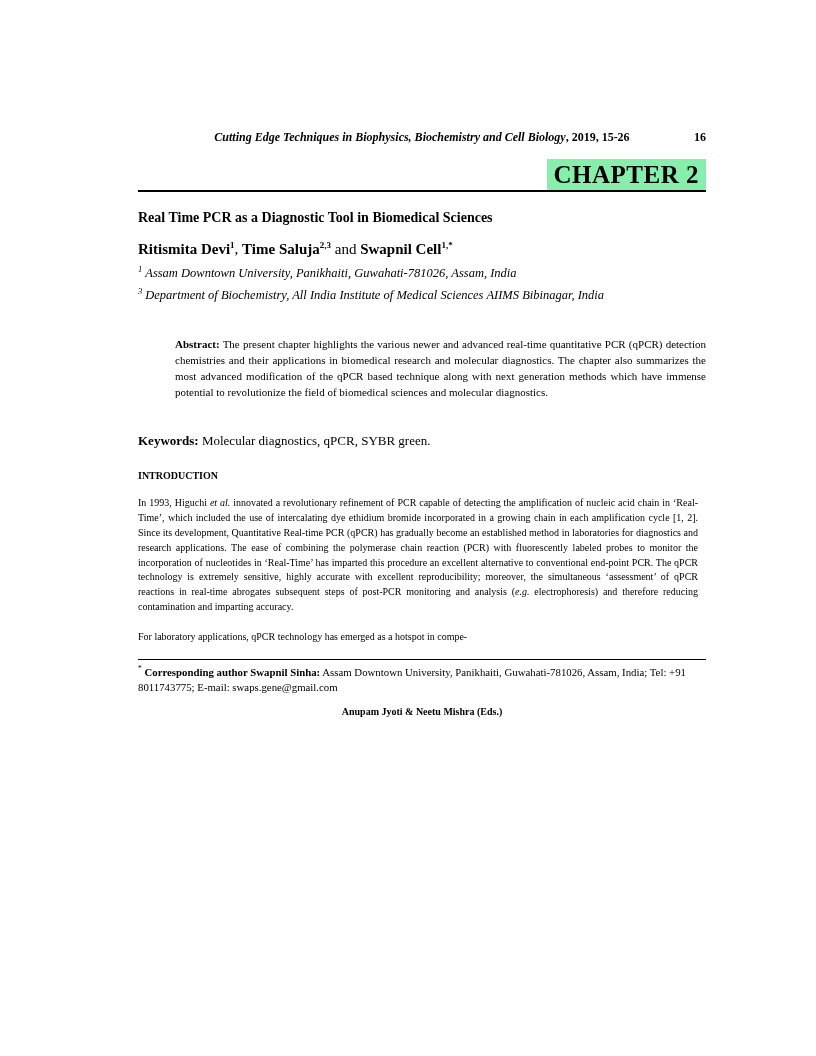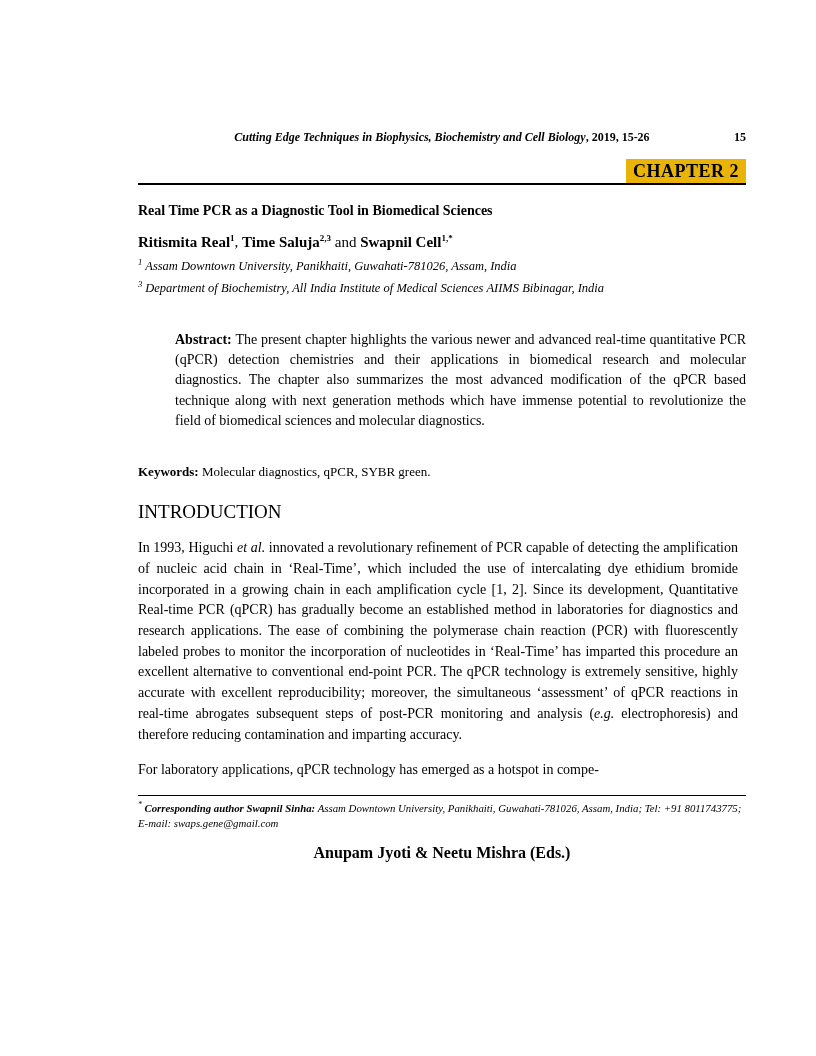--- a/index.html
+++ b/index.html
@@ -1,88 +1,88 @@
 <!DOCTYPE html>
 <html><head>
 <meta charset="utf-8">
 <style>
   html,body{margin:0;padding:0;background:#ffffff;}
   .page{
     position:relative;
     width:816px;height:1056px;
     box-sizing:border-box;
-    padding:130px 70px 0 138px;
+    padding:130px 110px 0 138px;
     background:#ffffff;
     color:#000;
     font-family:"Liberation Serif","DejaVu Serif",serif;
     overflow:hidden;
   }
   
   .running-head{position:relative;text-align:center;font-size:12px;font-weight:bold;height:16px;}
   .running-head .rh-book{font-style:italic;}
   .rh-page{position:absolute;right:0;top:0;font-weight:bold;}
   
   .chapter-row{text-align:right;border-bottom:2px solid #000;margin-top:13px;}
   .chapter-badge{
     display:inline-block;
-    background:#eab308;
+    background:#86efac;
     font-weight:bold;
-    font-size:18px;
+    font-size:25px;
     padding:2px 7px 1px 7px;
     vertical-align:bottom;
     letter-spacing:0.5px;
   }
   
   .title{
     font-size:14px;font-weight:bold;line-height:1.42;
     margin:16px 0 0 0;padding:0;
   }
   
   .authors{margin-top:12px;font-size:15px;}
   .authors .author-name{font-weight:bold;}
   .authors sup{font-size:9px;font-weight:bold;}
   
   .affils{margin-top:4px;font-style:italic;font-size:12.5px;line-height:1.7;}
   .affil sup{font-size:8.5px;margin-right:3px;}
   
   .abstract{
     margin:30px 0 0 37px;
-    font-size:14px;line-height:1.45;text-align:justify;
+    font-size:11px;line-height:1.45;text-align:justify;
   }
   .abstract b{font-weight:bold;}
   
   .keywords{margin-top:33px;font-size:13px;}
   
-  .section-heading{font-size:19px;font-weight:normal;margin:21px 0 0 0;}
+  .section-heading{font-size:10px;font-weight:bold;margin:21px 0 0 0;}
   
   .body-par{
-    font-size:14px;line-height:1.48;text-align:justify;
+    font-size:10px;line-height:1.48;text-align:justify;
     margin:15px 8px 0 0;
   }
   .body-par .it{font-style:italic;}
   
-  .footnote-area{margin-top:14px;border-top:1.5px solid #000;padding-top:4px;font-style:italic;}
+  .footnote-area{margin-top:14px;border-top:1.5px solid #000;padding-top:4px;}
   .footnote{font-size:10.8px;line-height:1.45;margin:0;text-align:left;}
   .footnote sup{font-size:7.5px;}
   .footnote b{font-weight:bold;}
   
-  .pub-footer{margin-top:9px;text-align:center;font-size:16px;font-weight:bold;line-height:1.5;}
+  .pub-footer{margin-top:9px;text-align:center;font-size:10px;font-weight:bold;line-height:1.5;}
 </style>
 </head>
 <body>
 
 <div class="page">
 
-  <div class="running-head"><span class="rh-book">Cutting Edge Techniques in Biophysics, Biochemistry and Cell Biology</span><span>, 2019, 15-26</span><span class="rh-page">15</span></div>
+  <div class="running-head"><span class="rh-book">Cutting Edge Techniques in Biophysics, Biochemistry and Cell Biology</span><span>, 2019, 15-26</span><span class="rh-page">16</span></div>
 
   <div class="chapter-row"><span class="chapter-badge">CHAPTER 2</span></div>
 
   <h1 class="title">Real Time PCR as a Diagnostic Tool in Biomedical Sciences</h1>
 
-  <div class="authors"><span class="author-name">Ritismita Real</span><sup>1</sup><span>, </span><span class="author-name">Time Saluja</span><sup>2,3</sup><span> and </span><span class="author-name">Swapnil Cell</span><sup>1,*</sup></div>
+  <div class="authors"><span class="author-name">Ritismita Devi</span><sup>1</sup><span>, </span><span class="author-name">Time Saluja</span><sup>2,3</sup><span> and </span><span class="author-name">Swapnil Cell</span><sup>1,*</sup></div>
 
   <div class="affils">
     <div class="affil"><sup>1</sup><span>Assam Downtown University, Panikhaiti, Guwahati-781026, Assam, India</span></div>
     <div class="affil"><sup>3</sup><span>Department of Biochemistry, All India Institute of Medical Sciences AIIMS Bibinagar, India</span></div>
   </div>
 
   <div class="abstract"><b>Abstract:</b> <span>The present chapter highlights the various newer and advanced real-time quantitative PCR (qPCR) detection chemistries and their applications in biomedical research and molecular diagnostics. The chapter also summarizes the most advanced modification of the qPCR based technique along with next generation methods which have immense potential to revolutionize the field of biomedical sciences and molecular diagnostics.</span></div>
 
   <div class="keywords"><b>Keywords:</b> <span>Molecular diagnostics, qPCR, SYBR green.</span></div>
 

